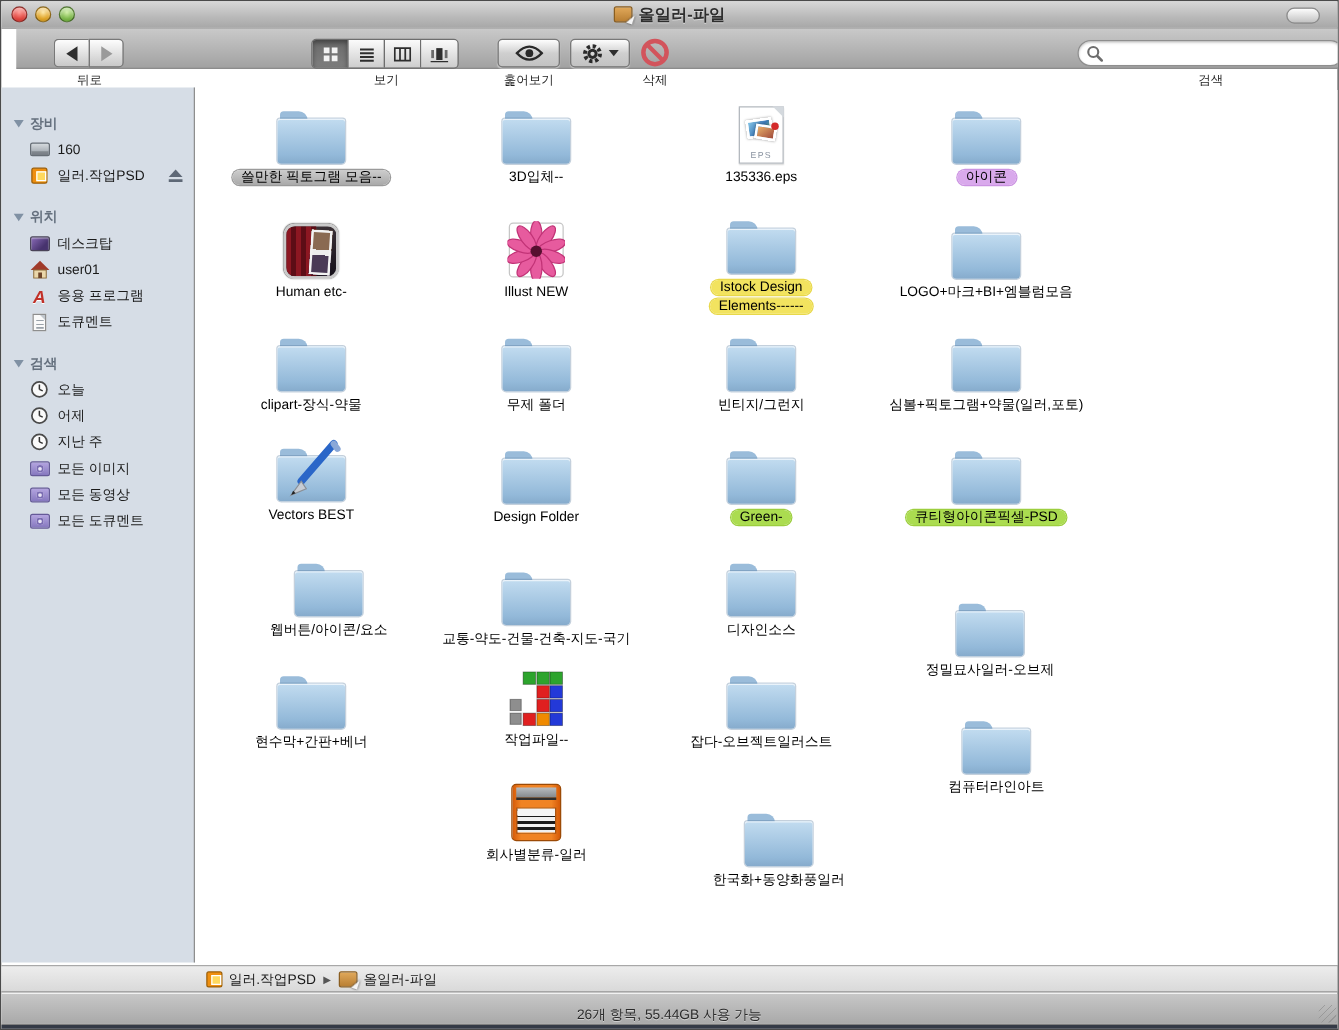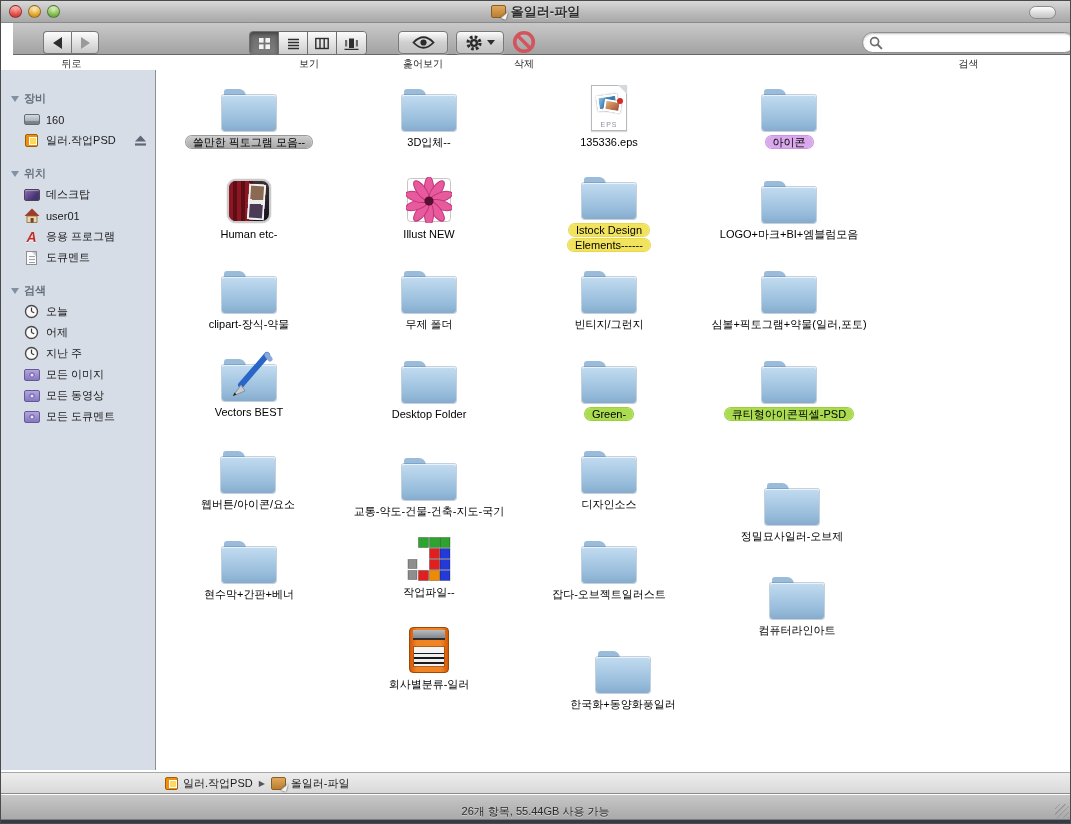--- a/index.html
+++ b/index.html
@@ -477,36 +477,36 @@
             <polygon points="11,46 14.5,44.5 12.5,42.5" fill="#222"></polygon>
           </svg>
         </div>
       </div>
       <div class="flabel">Vectors BEST</div>
     </div>
     <div class="fitem" style="left:186px;top:285px">
       <div class="iconwrap">
           <div class="ic-folder"></div>
         </div>
-      <div class="flabel">Desktop Folder</div>
+      <div class="flabel">Design Folder</div>
     </div>
     <div class="fitem" style="left:366px;top:285px">
       <div class="iconwrap">
           <div class="ic-folder"></div>
         </div>
       <div class="flabel"><span class="pill green">Green-</span></div>
     </div>
     <div class="fitem" style="left:546px;top:285px">
       <div class="iconwrap">
           <div class="ic-folder"></div>
         </div>
       <div class="flabel"><span class="pill green">큐티형아이콘픽셀-PSD</span></div>
     </div>
 
-    <div class="fitem" style="left:5px;top:375px">
+    <div class="fitem" style="left:20px;top:375px">
       <div class="iconwrap">
           <div class="ic-folder"></div>
         </div>
       <div class="flabel">웹버튼/아이콘/요소</div>
     </div>
     <div class="fitem" style="left:186px;top:382px">
       <div class="iconwrap">
           <div class="ic-folder"></div>
         </div>
       <div class="flabel">교통-약도-건물-건축-지도-국기</div>

